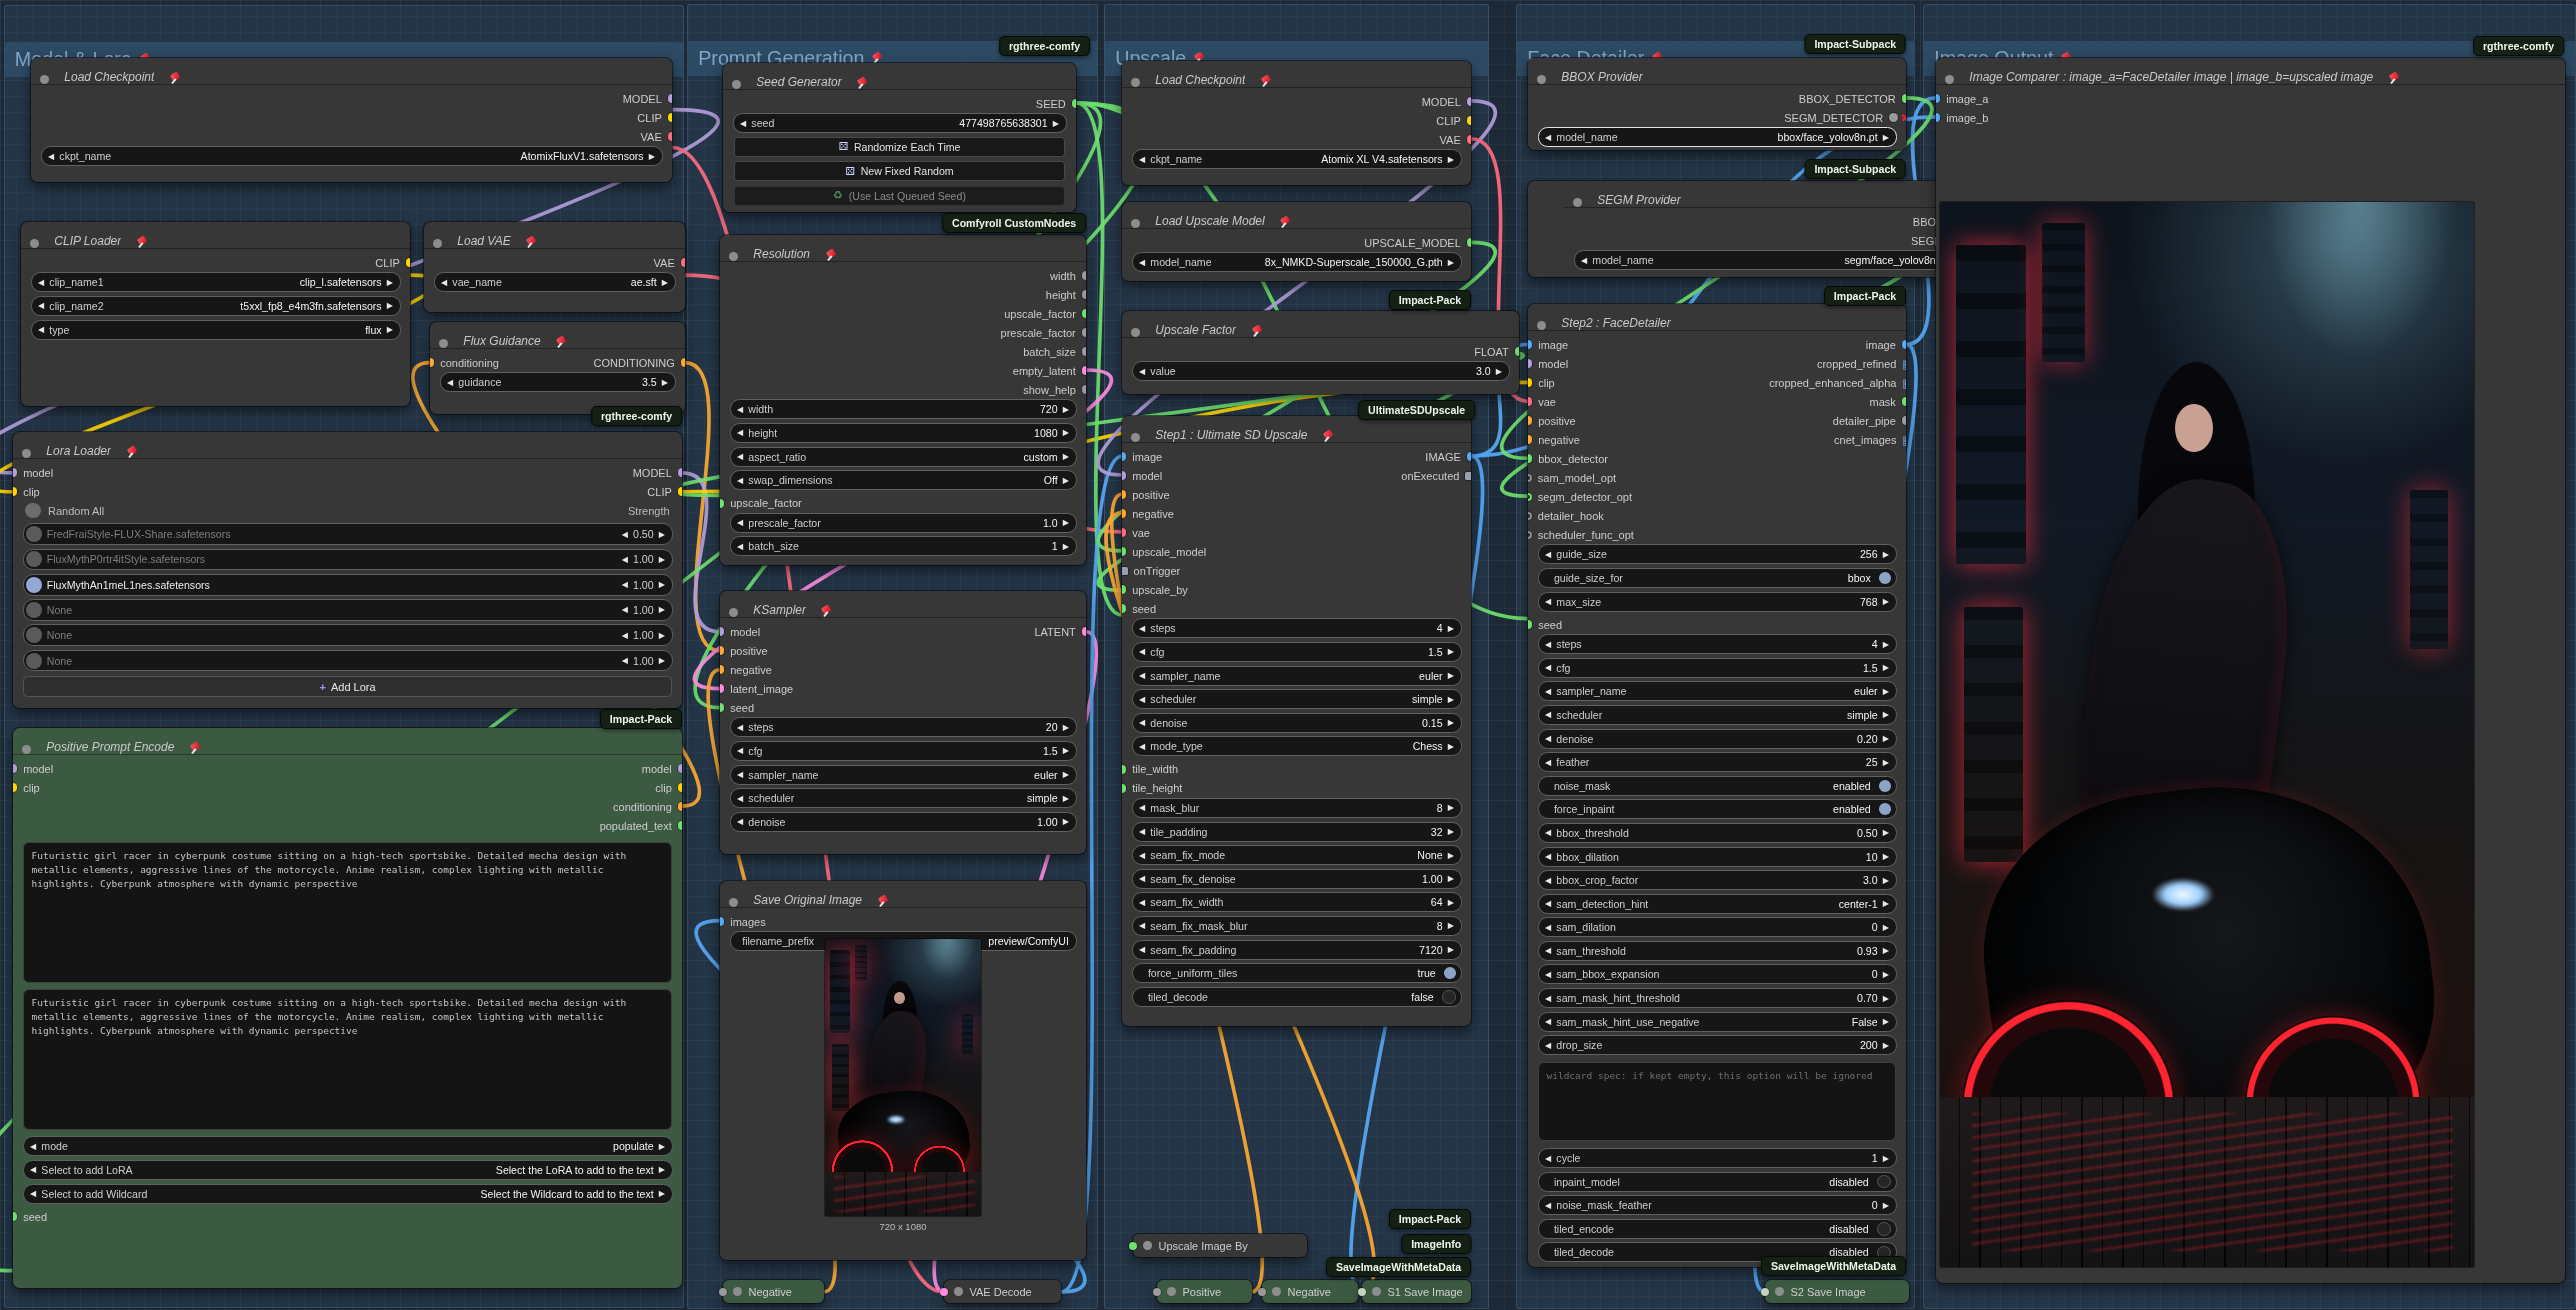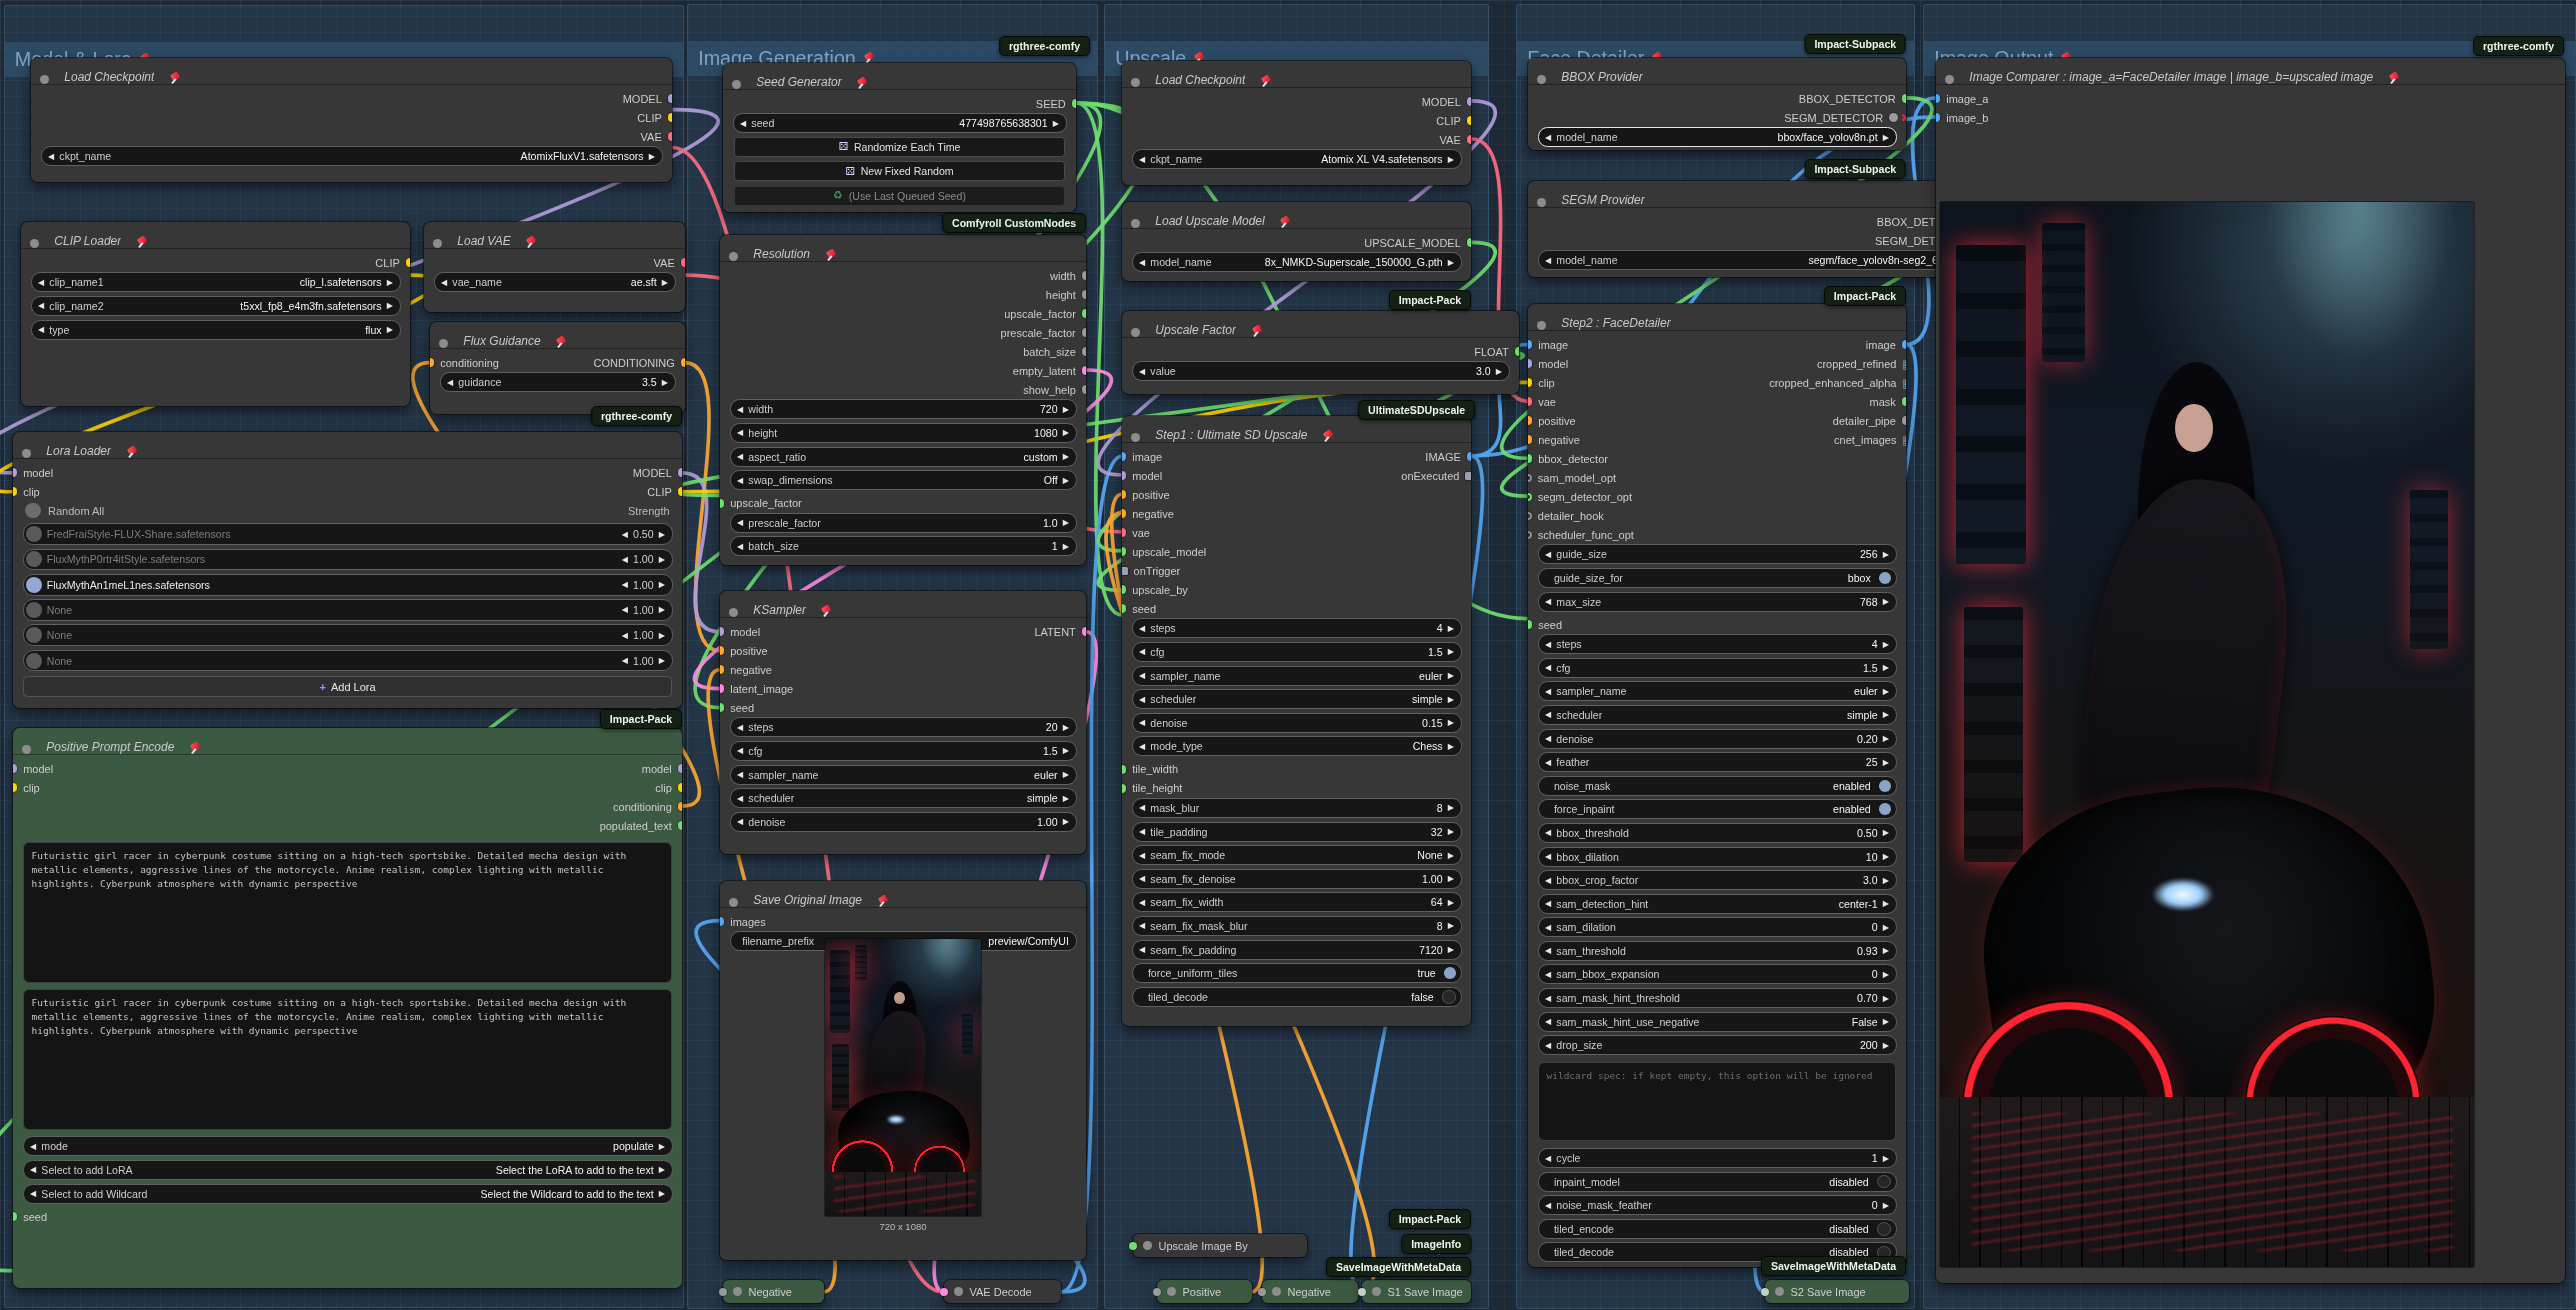--- a/index.html
+++ b/index.html
@@ -96,21 +96,21 @@
 
 <div id="canvas">
     <div class="group" style="left: 3.6px; top: 5.1px; width: 678px; height: 1301px;">
       <div class="gband">
         <span class="gtitle">Model &amp; Lora</span>
         <span class="pin"></span>
       </div>
     </div>
     <div class="group" style="left: 687px; top: 3.6px; width: 409px; height: 1303px;">
       <div class="gband">
-        <span class="gtitle">Image Generation</span>
+        <span class="gtitle">Prompt Generation</span>
         <span class="pin"></span>
       </div>
     </div>
     <div class="group" style="left: 1104px; top: 3.6px; width: 383px; height: 1303px;">
       <div class="gband">
         <span class="gtitle">Upscale</span>
         <span class="pin"></span>
       </div>
     </div>
     <div class="group" style="left: 1516px; top: 3.6px; width: 397px; height: 1303px;">
@@ -980,21 +980,21 @@
           </span>
         </div>
         <div class="w hl">
           <span class="arrow">◀</span>
           <span class="lab">model_name</span>
           <span class="val">bbox/face_yolov8n.pt</span>
           <span class="arrow">▶</span>
         </div>
       </div>
     </div>
-    <div class="node" style="left: 1528px; top: 181px; width: 456px; height: 96px;">
+    <div class="node" style="left: 1528px; top: 181px; width: 456px; height: 96px; padding-left: 36px;">
       <div class="nhead">
         <span class="ndot"></span>
         <span class="ntitle">SEGM Provider</span>
       </div>
       <div class="nbody" style="height: 69px;">
         <div class="srow">
           <span></span>
           <span class="sout">
             <span>BBOX_DETECTOR</span>
             <span class="sdot" style="background: rgb(154, 154, 154);"></span>

